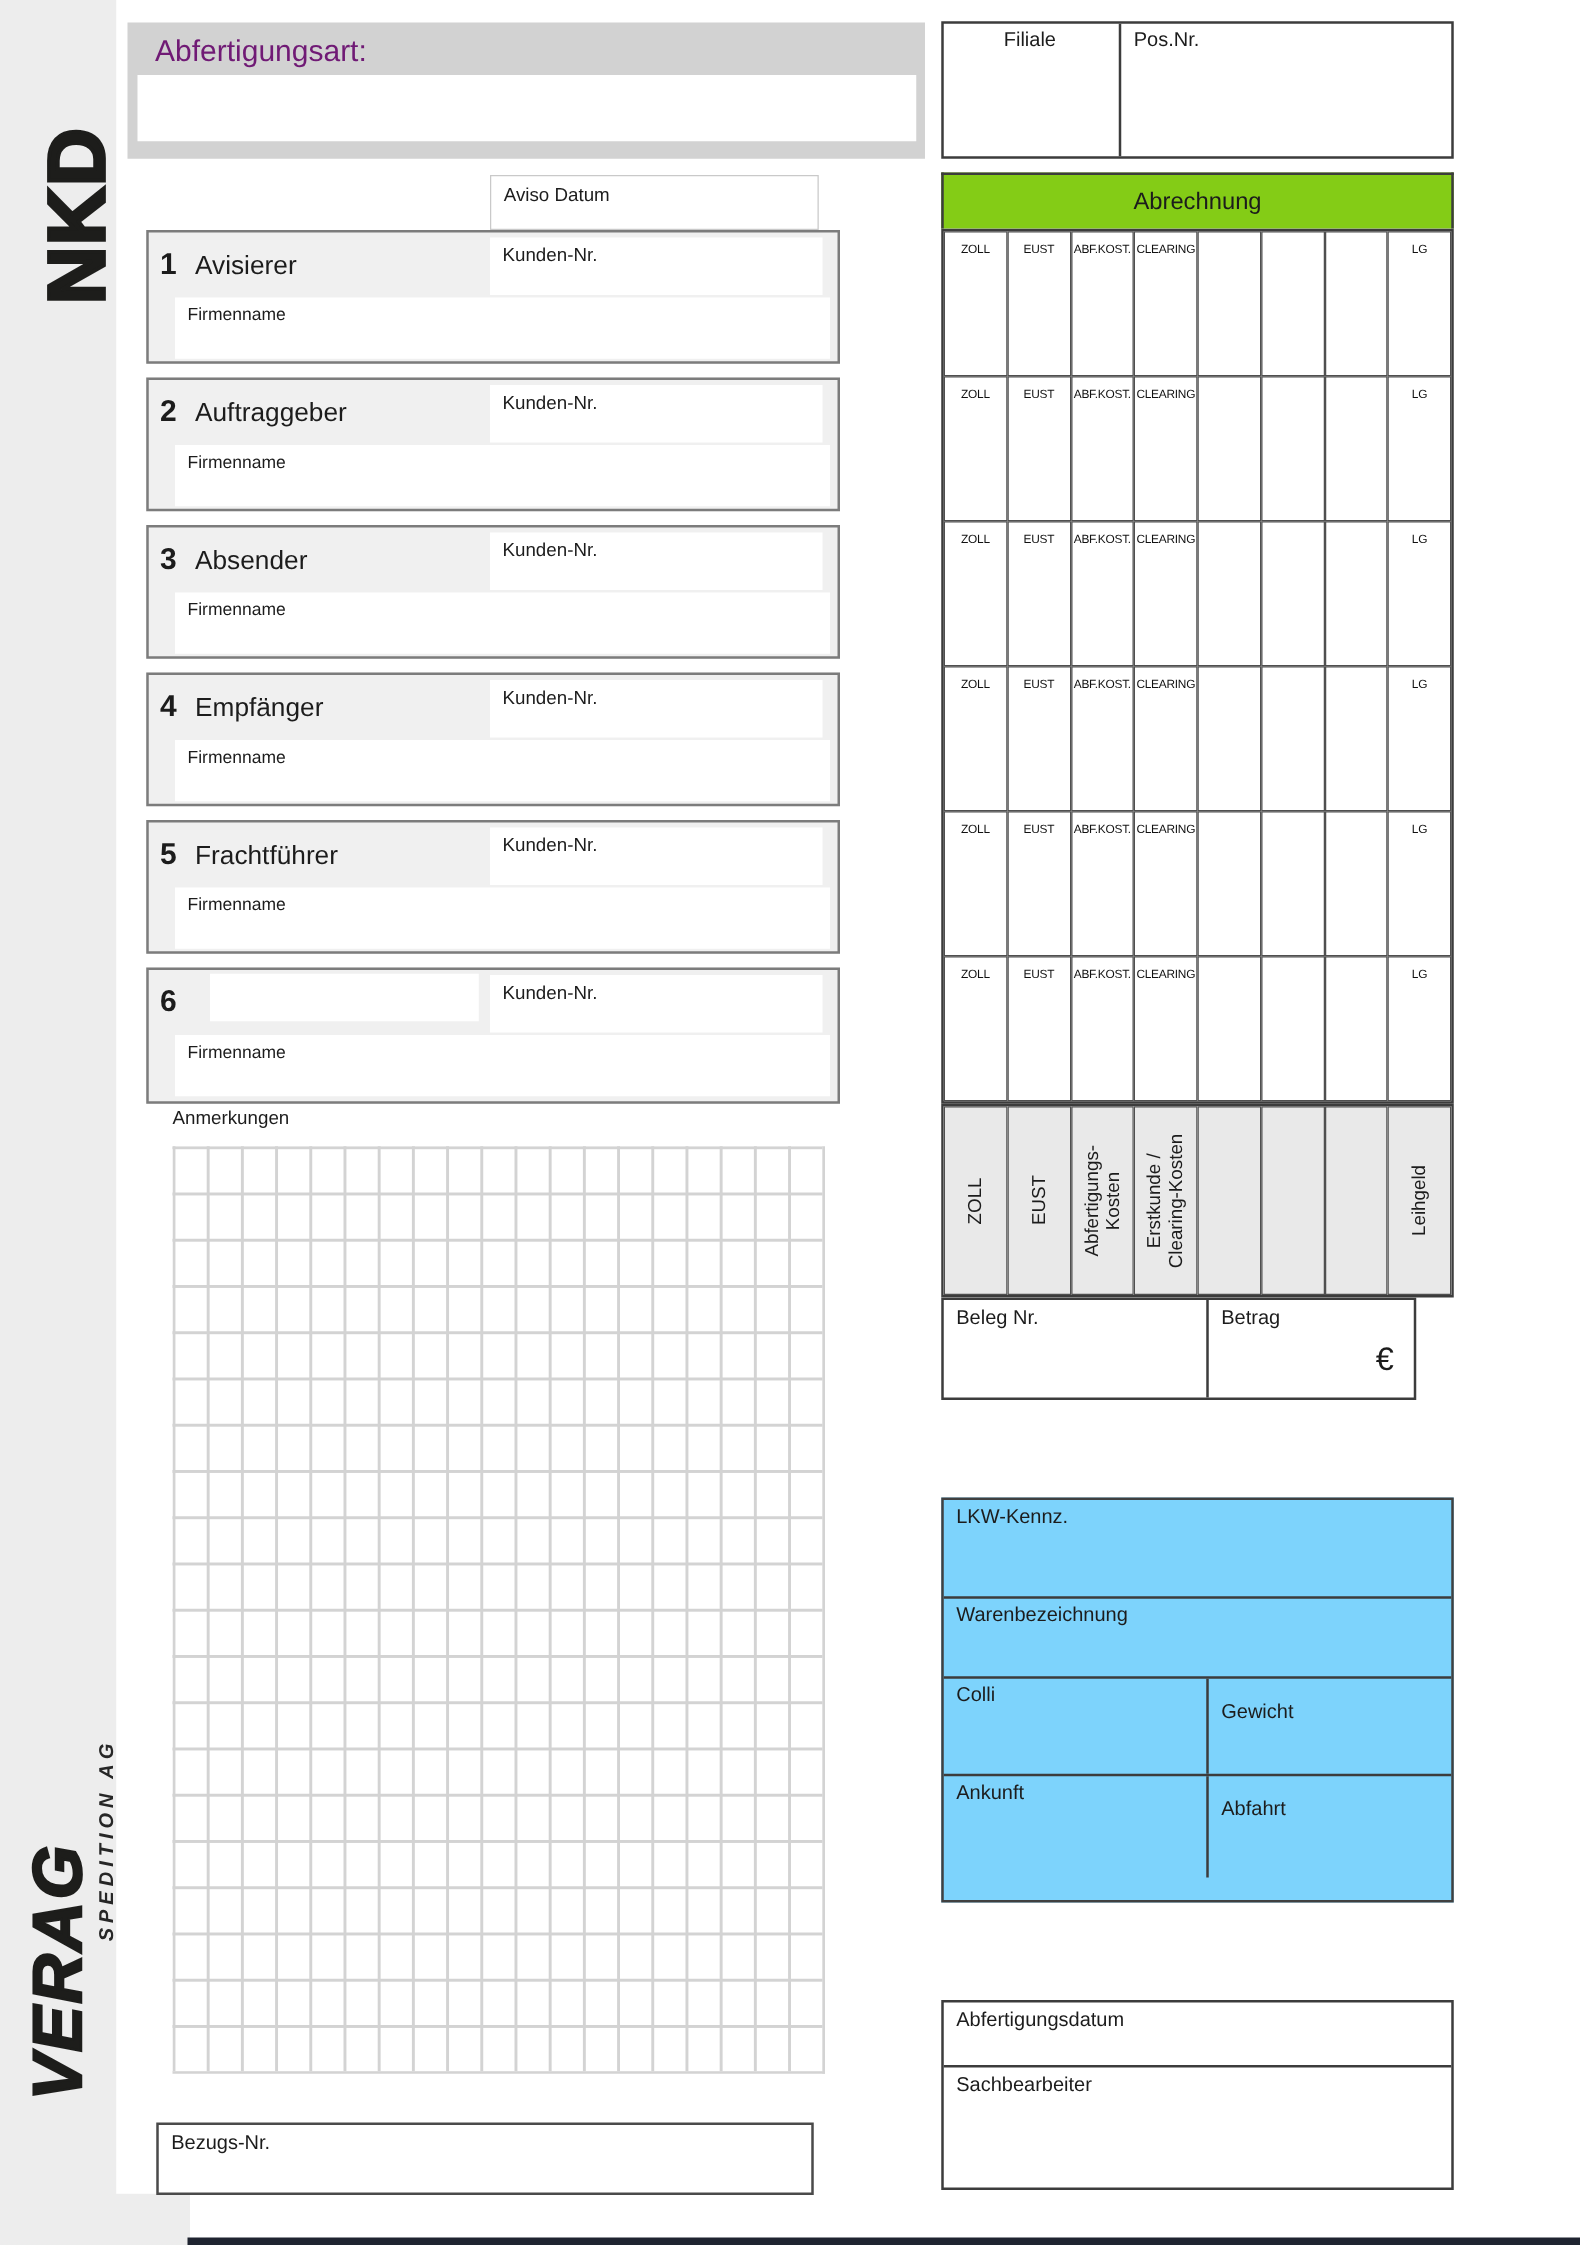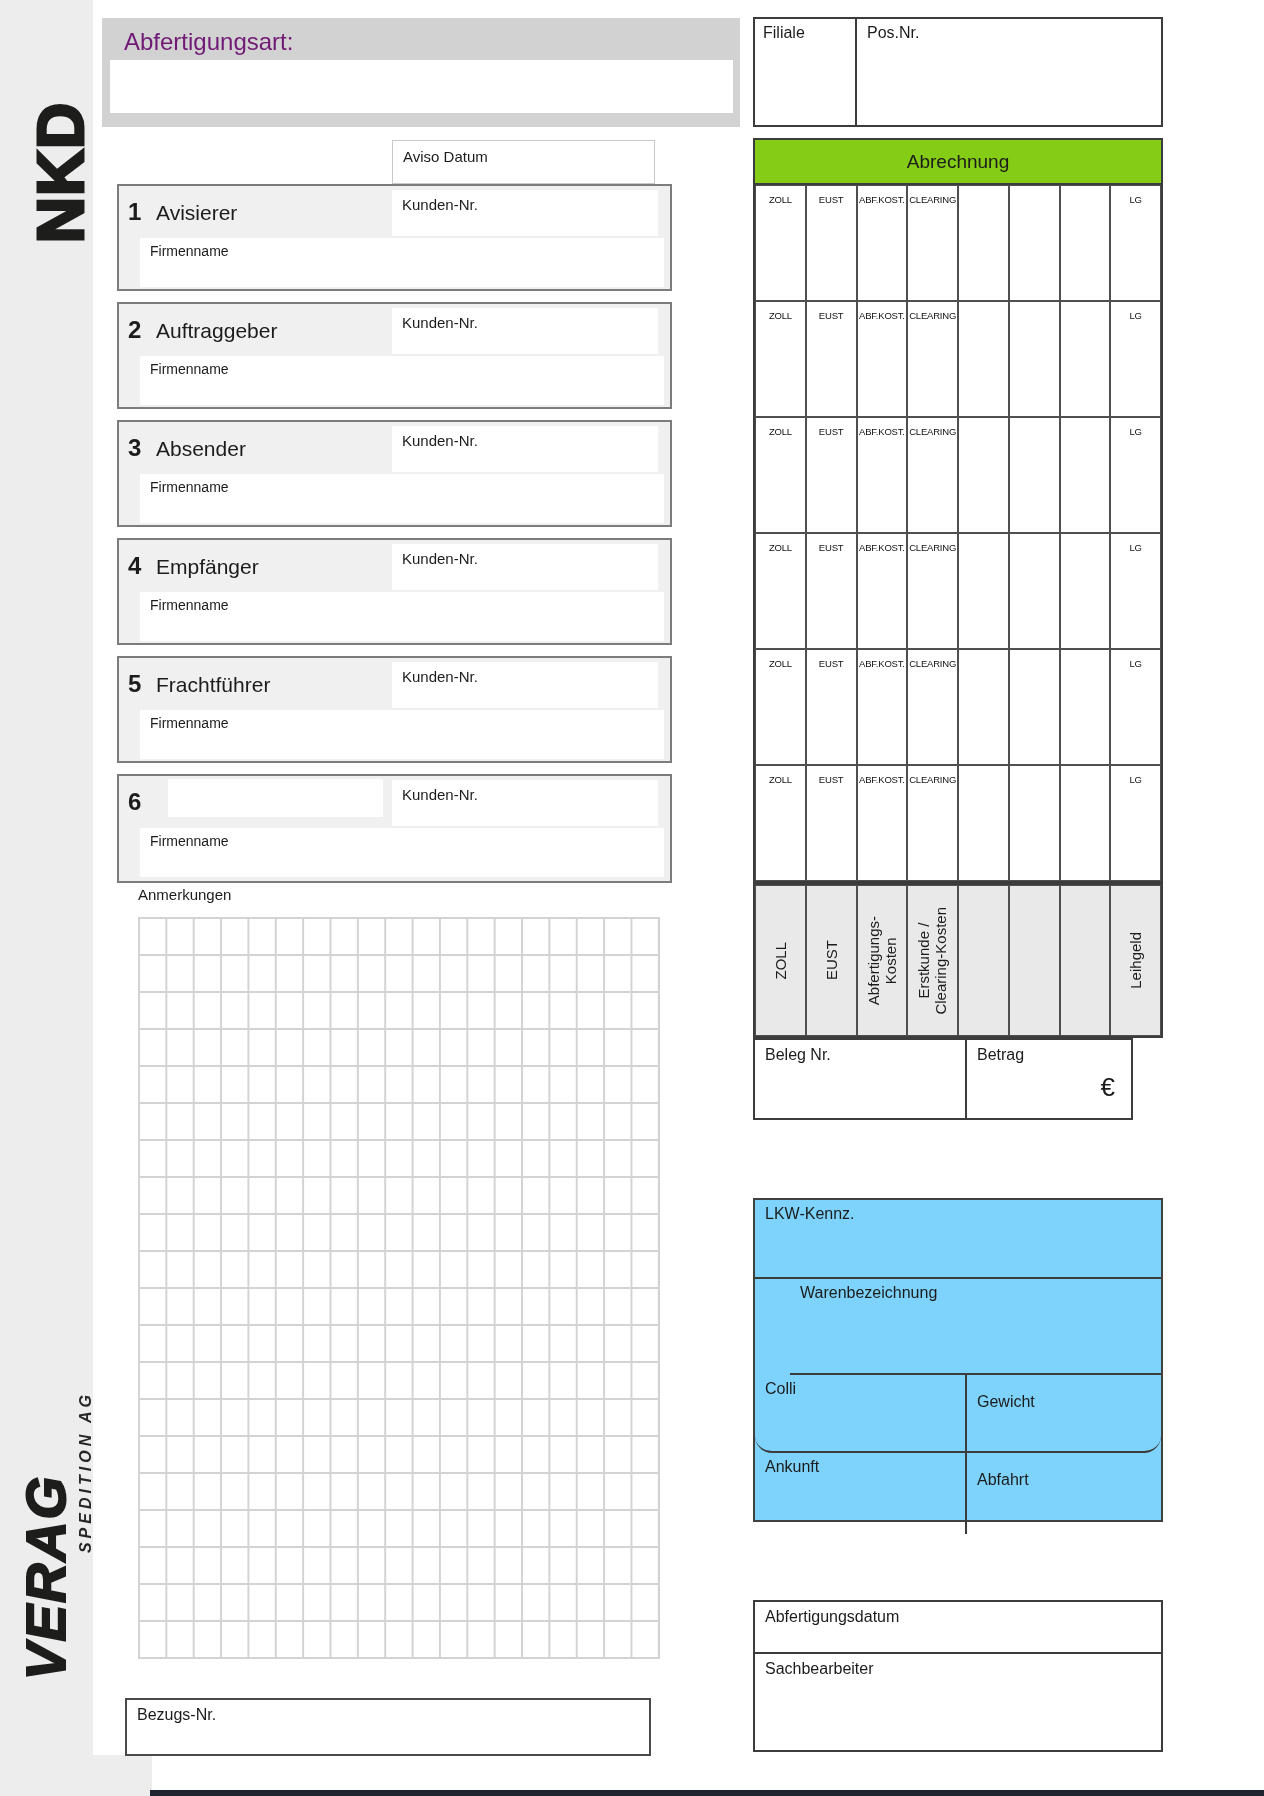--- a/index.html
+++ b/index.html
@@ -26,21 +26,21 @@
     position:absolute; left:-9px; top:1460px; width:190px; height:24px;
     transform:rotate(-90deg); text-align:center; line-height:24px;
     font-size:16px; font-weight:bold; font-style:italic; letter-spacing:4px; color:#262626;
   }
 
   
   .header-panel { position:absolute; left:102px; top:18px; width:638px; height:109px; background:#d2d2d2; }
   .header-panel .title { position:absolute; left:22px; top:10px; font-size:24px; color:#701a75; }
   .header-input { position:absolute; left:8px; top:42px; width:623px; height:53px; background:#fff; }
 
-  .filiale-box { position:absolute; left:753px; top:17px; width:410px; height:110px; border:2px solid #3c3c3c; background:#fff; display:flex; }
+  .filiale-box { position:absolute; left:753px; top:17px; width:410px; height:110px; border:2px solid #3c3c3c; background:#fff; display:flex;padding-left:40px; }
   .filiale-cell { width:102px; border-right:2px solid #3c3c3c; padding:5px 8px; font-size:16px; }
   .posnr-cell { flex:1; padding:5px 10px; font-size:16px; }
 
   .aviso-box { position:absolute; left:392px; top:140px; width:263px; height:44px; background:#fff; border:1px solid #c9c9c9; padding:7px 10px; font-size:15px; }
 
   
   .section { position:absolute; left:117px; width:555px; background:#f0f0f0; border:2px solid #7c7c7c; }
   .sec-num { position:absolute; left:9px; top:12px; font-size:24px; font-weight:bold; }
   .sec-name { position:absolute; left:37px; top:15px; font-size:21px; }
   .sec-extra { position:absolute; left:49px; top:3px; width:215px; height:38px; background:#fff; }
@@ -70,22 +70,22 @@
     background-image:
       linear-gradient(to right, #d3d3d3 2px, transparent 2px),
       linear-gradient(to bottom, #d3d3d3 2px, transparent 2px);
     background-size:27.37px 37px;
     border-right:2px solid #d3d3d3; border-bottom:2px solid #d3d3d3; }
 
   
   .lkw-stack { position:absolute; left:753px; top:1198px; width:410px; height:324px; border:2px solid #404040; background:#7dd3fc; }
   .row-full { border-bottom:2px solid #3c3c3c; padding:5px 10px; font-size:16px; }
   .row-lkw { height:79px; }
-  .row-waren { height:96px;margin-left:35px; }
-  .row-split { display:flex; border-bottom:2px solid #3c3c3c;border-radius:17px; }
+  .row-waren { height:64px; }
+  .row-split { display:flex; border-bottom:2px solid #3c3c3c; }
   .row-split:last-child { border-bottom:none; }
   .split-l { width:212px; border-right:2px solid #3c3c3c; padding:5px 10px; font-size:16px; }
   .split-r { flex:1; padding:18px 10px; font-size:16px; }
   .row-cg { height:78px; }
   .row-aa { height:81px; }
 
   .abf-box { position:absolute; left:753px; top:1600px; width:410px; height:152px; border:2px solid #3c3c3c; background:#fff; }
   .abf-row1 { height:52px; border-bottom:2px solid #3c3c3c; padding:6px 10px; font-size:16px; }
   .abf-row2 { height:94px; padding:6px 10px; font-size:16px; }
 

